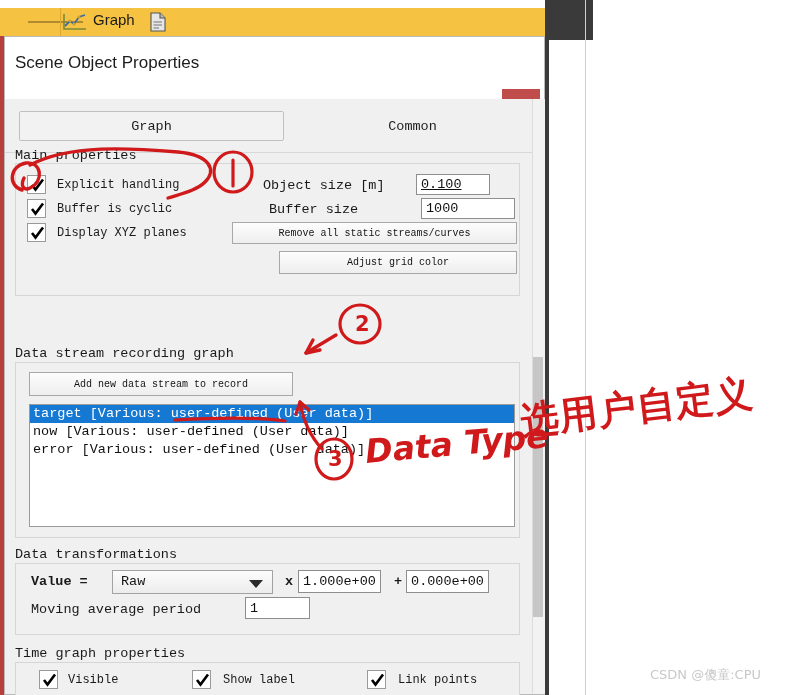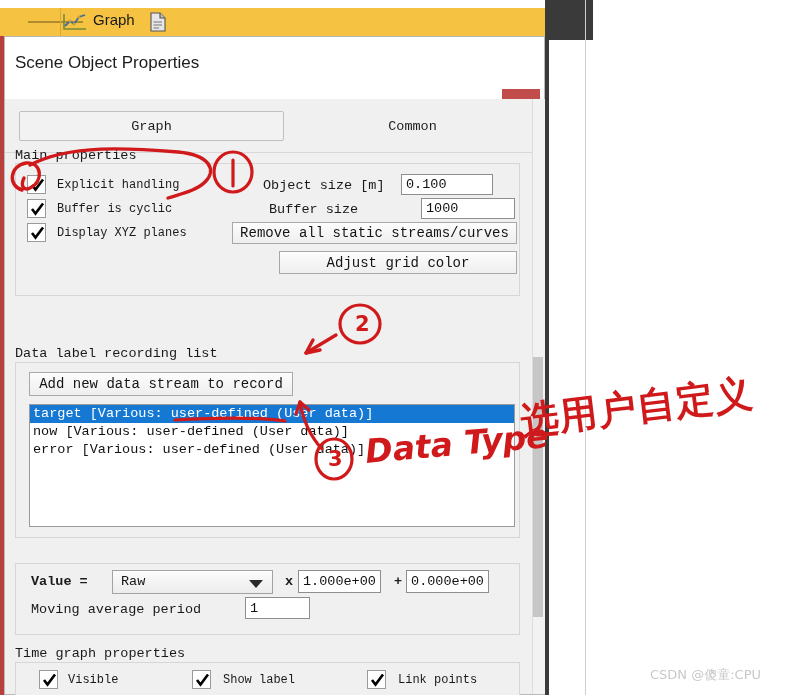--- a/index.html
+++ b/index.html
@@ -129,21 +129,21 @@
     box-sizing:border-box;font-family:"Liberation Mono","DejaVu Sans Mono",monospace;
     font-size:13.5px;color:#111;padding:0 4px;outline:none;
   }
 
   
   .btn{
     position:absolute;
     background:linear-gradient(#fdfdfd,#eeeeee);
     border:1px solid #a8a8a8;box-sizing:border-box;
     font-family:"Liberation Mono","DejaVu Sans Mono",monospace;
-    font-size:14px;color:#141414;cursor:pointer;
+    font-size:10px;color:#141414;cursor:pointer;
     display:flex;align-items:center;justify-content:center;
     padding:0;white-space:nowrap;
   }
 
   
   .listbox{
     position:absolute;background:#ffffff;border:1px solid #9a9a9a;
     box-sizing:border-box;overflow:hidden;
   }
   .litem{
@@ -262,39 +262,40 @@
       <div class="cb-label" style="left:52px;top:103px;">Buffer is cyclic</div>
 
       <div class="cb" style="left:22px;top:124px;">
         <svg width="17" height="17" viewBox="0 0 17 17">
             <polyline points="3,8 6.5,12.5 14,2.5" fill="none" stroke="#000" stroke-width="2.6"></polyline>
           </svg>
       </div>
       <div class="cb-label" style="left:52px;top:127px;">Display XYZ planes</div>
 
       <div class="fld-label" style="left:258px;top:79px;">Object size [m]</div>
-      <input class="tin" style="left: 396px; top: 75px; width: 92px; height: 21px;" value="0.100">
+      <input class="tin" style="left: 411px; top: 75px; width: 74px; height: 21px; text-decoration: underline;" value="0.100">
 
       <div class="fld-label" style="left:264px;top:103px;">Buffer size</div>
       <input class="tin" style="left: 416px; top: 99px; width: 94px; height: 21px;" value="1000">
 
       <button class="btn" style="left:227px;top:123px;width:285px;height:22px;">Remove all static streams/curves</button>
       <button class="btn" style="left:274px;top:152px;width:238px;height:23px;">Adjust grid color</button>
 
-      <div class="grp-label" style="left:10px;top:247px;">Data label recording list</div>
+      <div class="grp-label" style="left:10px;top:247px;">Data stream recording graph</div>
       <div class="grp-box" style="left:10px;top:263px;width:505px;height:176px;"></div>
 
       <button class="btn" style="left:24px;top:273px;width:264px;height:24px;">Add new data stream to record</button>
 
       <div class="listbox" style="left:24px;top:305px;width:486px;height:123px;">
         <div class="litem sel">target [Various: user-defined (User data)]</div>
         <div class="litem">now [Various: user-defined (User data)]</div>
         <div class="litem">error [Various: user-defined (User data)]</div>
       </div>
 
+      <div class="grp-label" style="left:10px;top:448px;">Data transformations</div>
       <div class="grp-box" style="left:10px;top:464px;width:505px;height:72px;"></div>
 
       <div class="fld-label" style="left:26px;top:475px;font-weight:bold;">Value =</div>
 
       <div class="combo" style="left:107px;top:471px;width:161px;height:24px;">
         <span class="combo-txt">Raw</span>
         <span class="combo-arrow"></span>
       </div>
 
       <div class="fld-label" style="left:280px;top:475px;font-weight:bold;">x</div>

